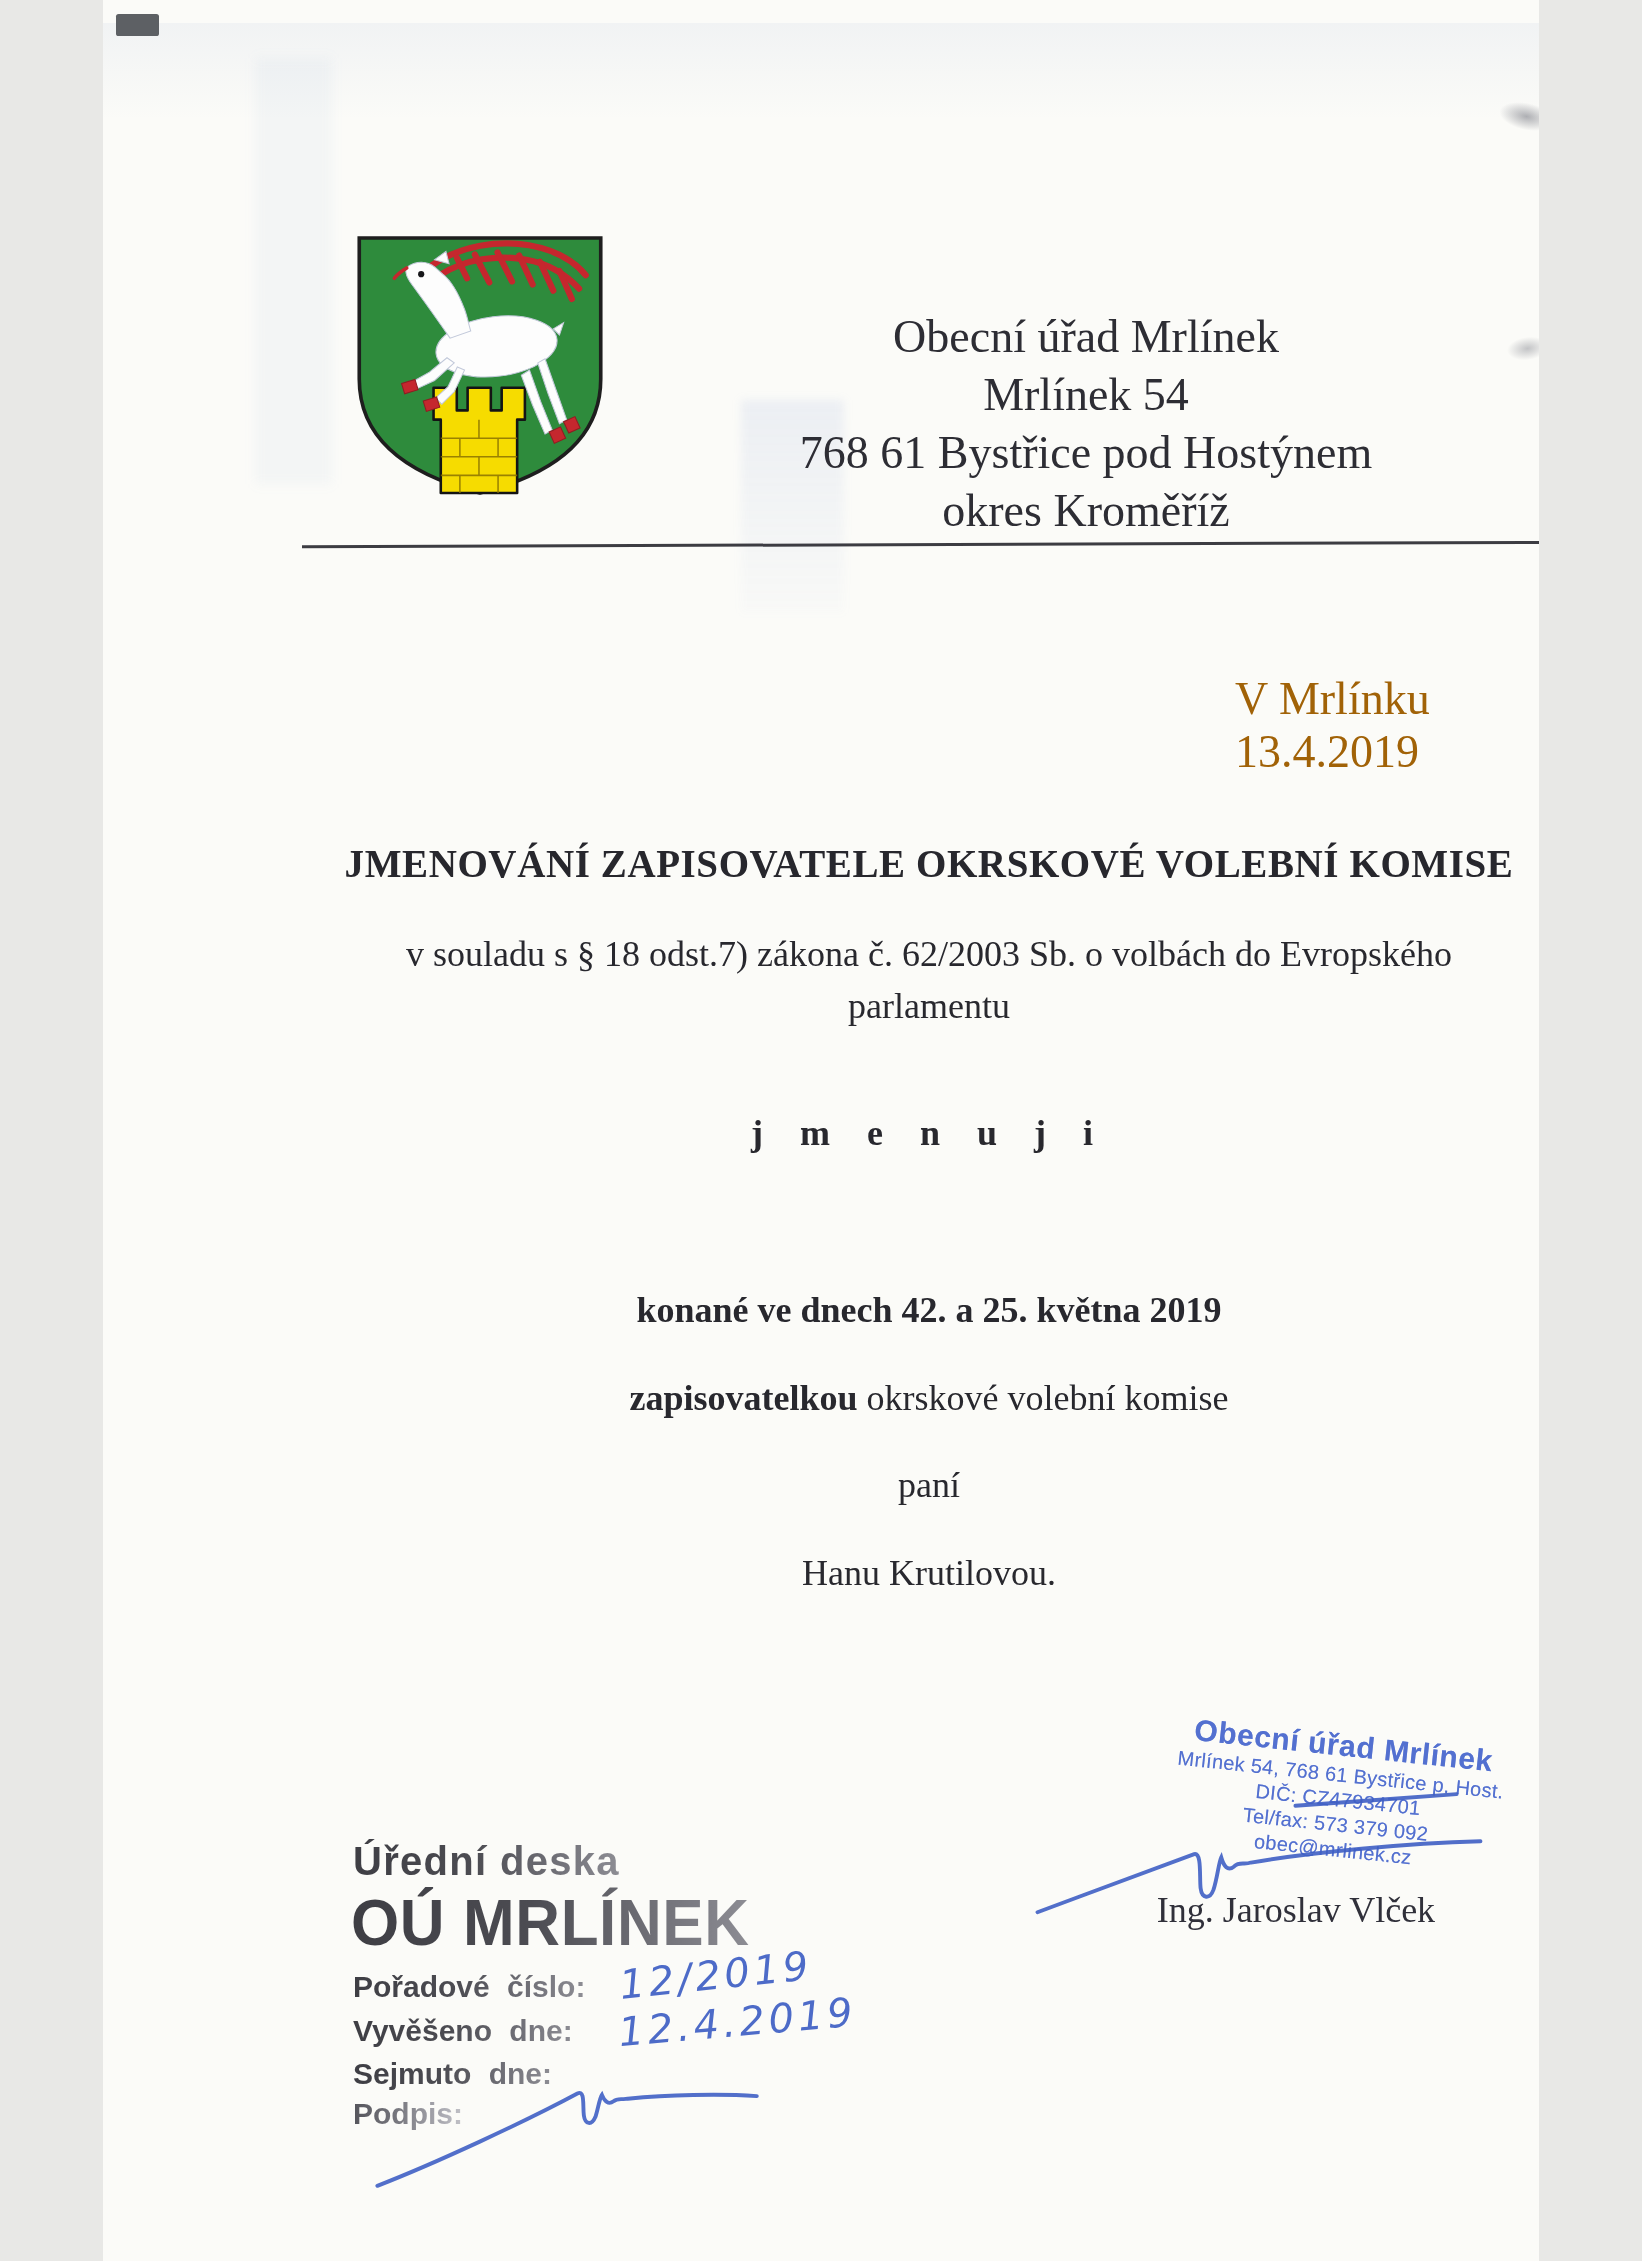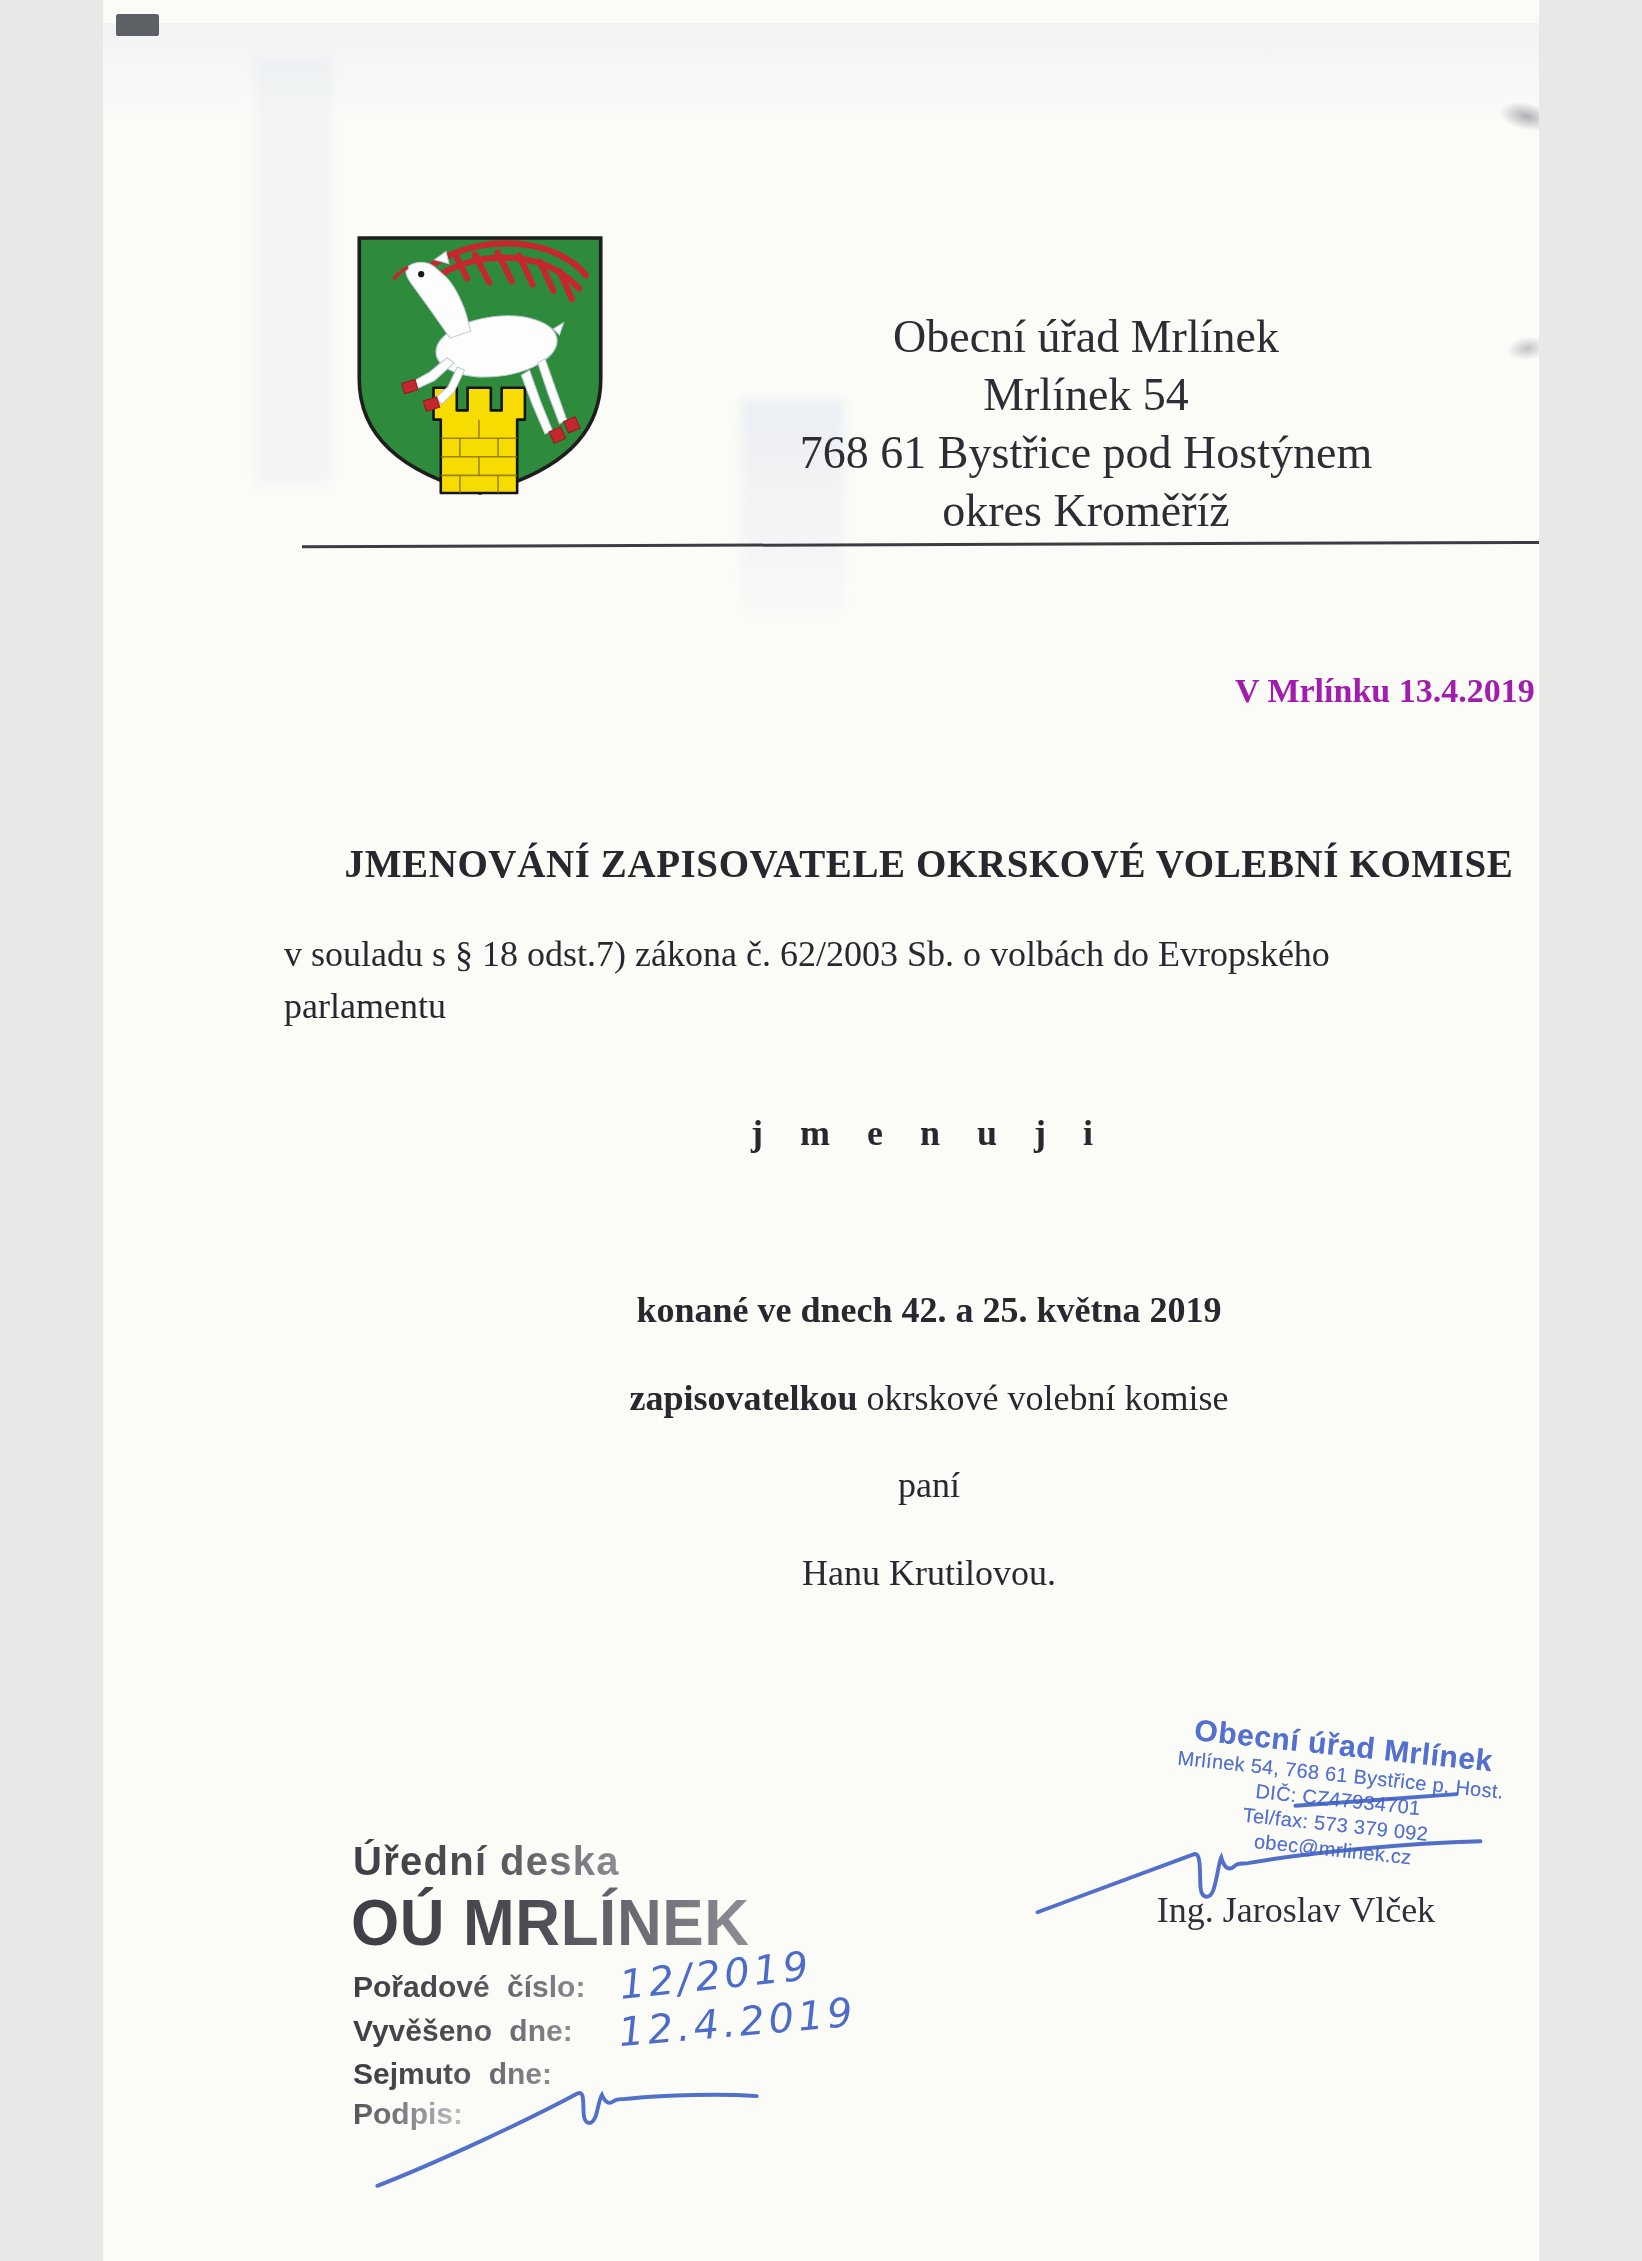--- a/index.html
+++ b/index.html
@@ -14,24 +14,24 @@
   .top-band{left:0;top:23px;width:1642px;height:97px;background:linear-gradient(180deg,rgba(140,160,200,.09),rgba(140,160,200,0));}
   .streak1{left:638px;top:400px;width:103px;height:213px;background:linear-gradient(180deg,rgba(130,155,215,.12),rgba(130,155,215,.02));filter:blur(4.5px);}
   .streak2{left:152px;top:58px;width:77px;height:426px;background:rgba(120,145,205,.06);filter:blur(5.8px);}
   .blob1{left:1396px;top:103px;width:55px;height:27px;background:radial-gradient(closest-side,rgba(110,112,122,.55),rgba(110,112,122,0));transform:rotate(12deg);}
   .blob2{left:1404px;top:337px;width:41px;height:23px;background:radial-gradient(closest-side,rgba(110,112,122,.4),rgba(110,112,122,0));transform:rotate(-8deg);}
   
   .emblem{left:248px;top:231px;width:258px;height:270px;}
   .emblem svg{width:100%;height:100%;}
   .letterhead-text{left:580px;top:308px;width:806px;text-align:center;font-size:46px;line-height:58px;color:#2d2d34;}
   .rule{left:199px;top:543px;width:1280px;height:3.2px;background:#3c3c42;transform:rotate(-0.2deg);}
-  .dateline{left:1132px;top:672px;width:342px;font-size:34px;color:#a21caf;font-weight:bold;}
+  .dateline{left:1132px;top:672px;width:342px;font-size:46px;color:#a16207;}
   
   .title{left:181px;top:841px;width:1290px;text-align:center;font-size:39px;font-weight:bold;letter-spacing:0.6px;color:#27272d;}
-  .legal{left:181px;top:928px;width:1290px;text-align:left;font-size:36px;line-height:52px;}
+  .legal{left:181px;top:928px;width:1290px;text-align:center;font-size:36px;line-height:52px;}
   .docline{left:181px;width:1290px;text-align:center;font-size:36px;}
   .l-jmenuji{top:1112px;font-weight:bold;letter-spacing:14px;}
   .l-provolby{top:1201px;}
   .l-konane{top:1289px;font-weight:bold;}
   .l-zapis{top:1377px;}
   .l-pani{top:1464px;}
   .l-hanu{top:1552px;font-weight:normal;text-align:center;}
   .b{font-weight:bold;}
   
   .office-stamp{

